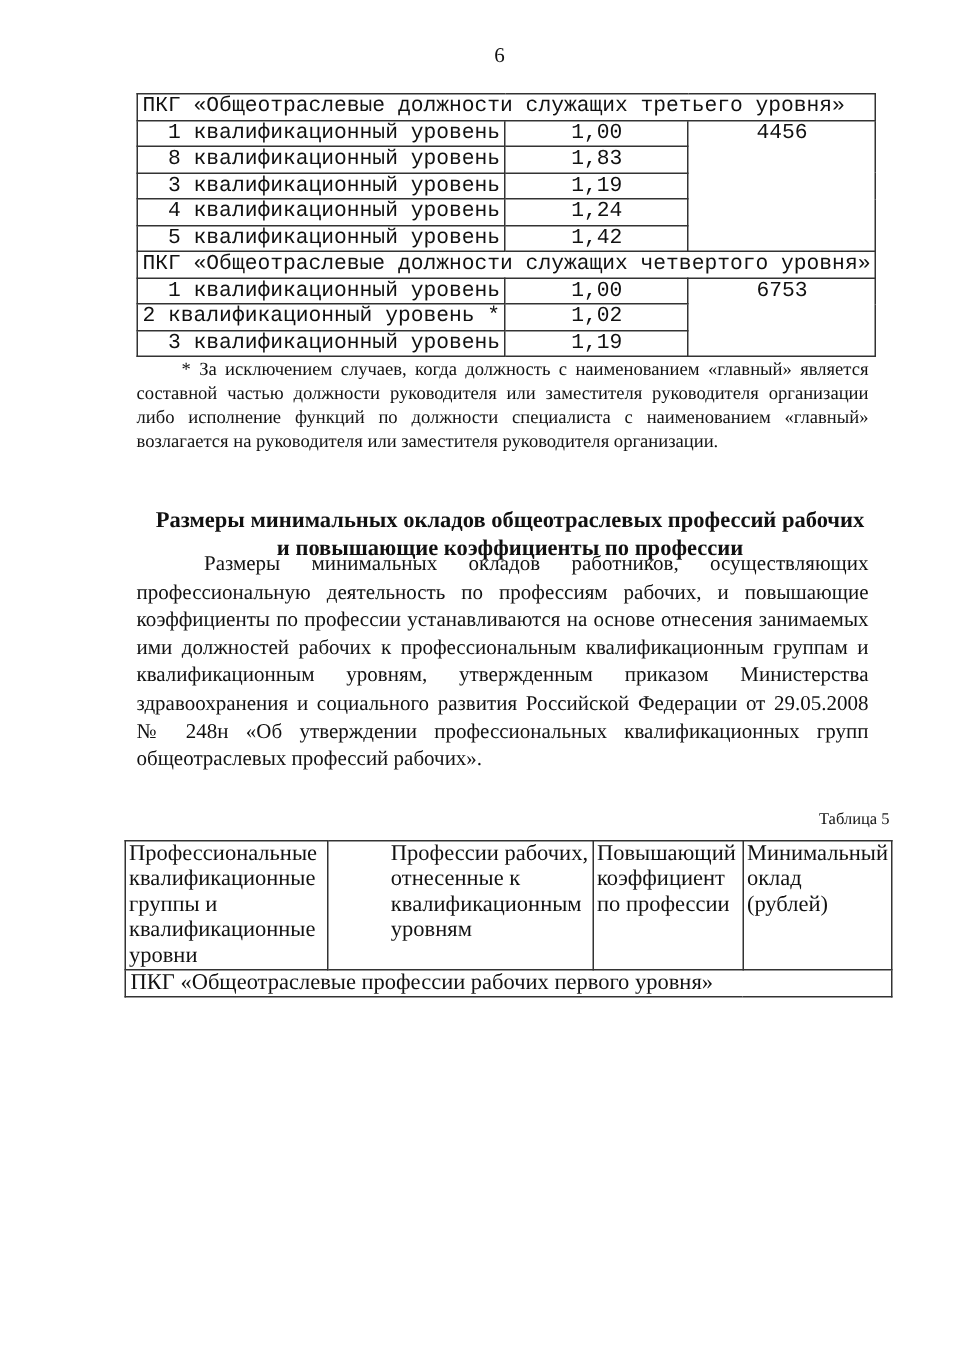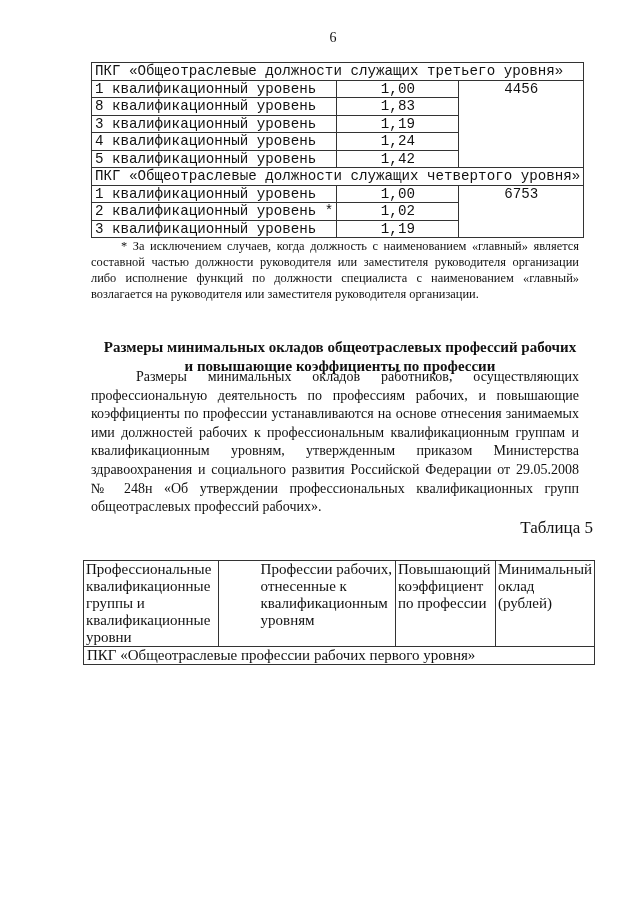--- a/index.html
+++ b/index.html
@@ -13,40 +13,40 @@
     }
     table.t1 {
       position: absolute; left: 91px; top: 62px; width: 488px;
       border-collapse: collapse; font-size: 14.2px; line-height: 16px;
     }
     table.t1 td {
       border: 1px solid #333333; padding: 0 3px; height: 16.5px; white-space: nowrap;
       vertical-align: top;
       font-family: Liberation Mono, monospace;
     }
-    table.t1 td.c1 { width: 238px; }
+    table.t1 td.c1 { width: 238px; text-align: right; }
     table.t1 td.c2 { width: 115px; text-align: center; }
     table.t1 td.c3 { text-align: center; }
     .footnote {
       position: absolute; left: 91px; top: 238px; width: 488px;
       font-size: 12.4px; line-height: 16px; text-align: justify;
     }
     .footnote p { margin: 0; text-indent: 30px; }
     .section-title {
       position: absolute; left: 60px; width: 560px; top: 312px;
       text-align: center; font-weight: bold; font-size: 15px; line-height: 19px; margin-top: 26px;
     }
     .section-title div { white-space: nowrap; }
     .body-text {
       position: absolute; left: 91px; top: 368px; width: 488px;
       font-size: 14px; line-height: 18.6px; text-align: justify;
     }
     .body-text p { margin: 0; text-indent: 45px; text-align-last: left; }
     .table-caption {
-      position: absolute; right: 47px; top: 518px; font-size: 17px; text-align: right;
+      position: absolute; right: 47px; top: 540px; font-size: 11px; text-align: right;
     }
     table.t5 {
       position: absolute; left: 83px; top: 560px; width: 512px;
       border-collapse: collapse; font-size: 15px; line-height: 17px;
     }
     table.t5 td {
       border: 1px solid #333333; vertical-align: top; text-align: left; padding: 0 2px;
     }
     table.t5 td.h1 { width: 142px; height: 84px; }
     table.t5 td.h2 { width: 148px; padding-left: 42px; }

